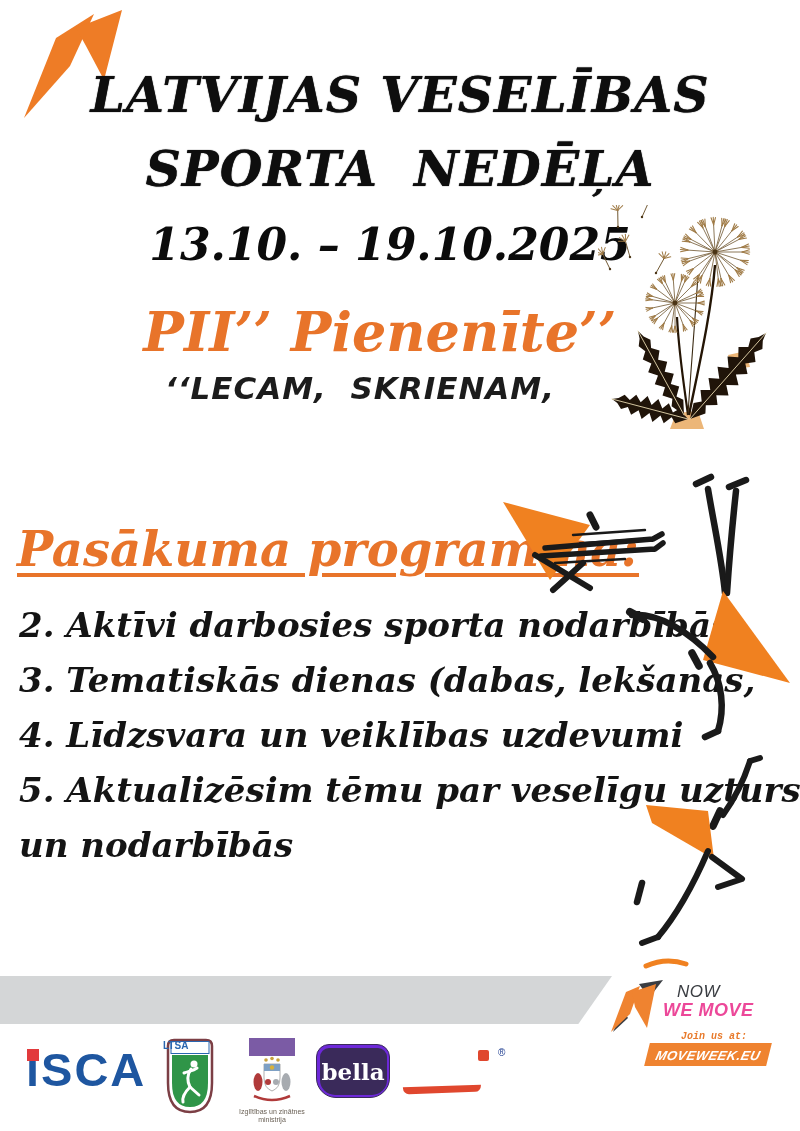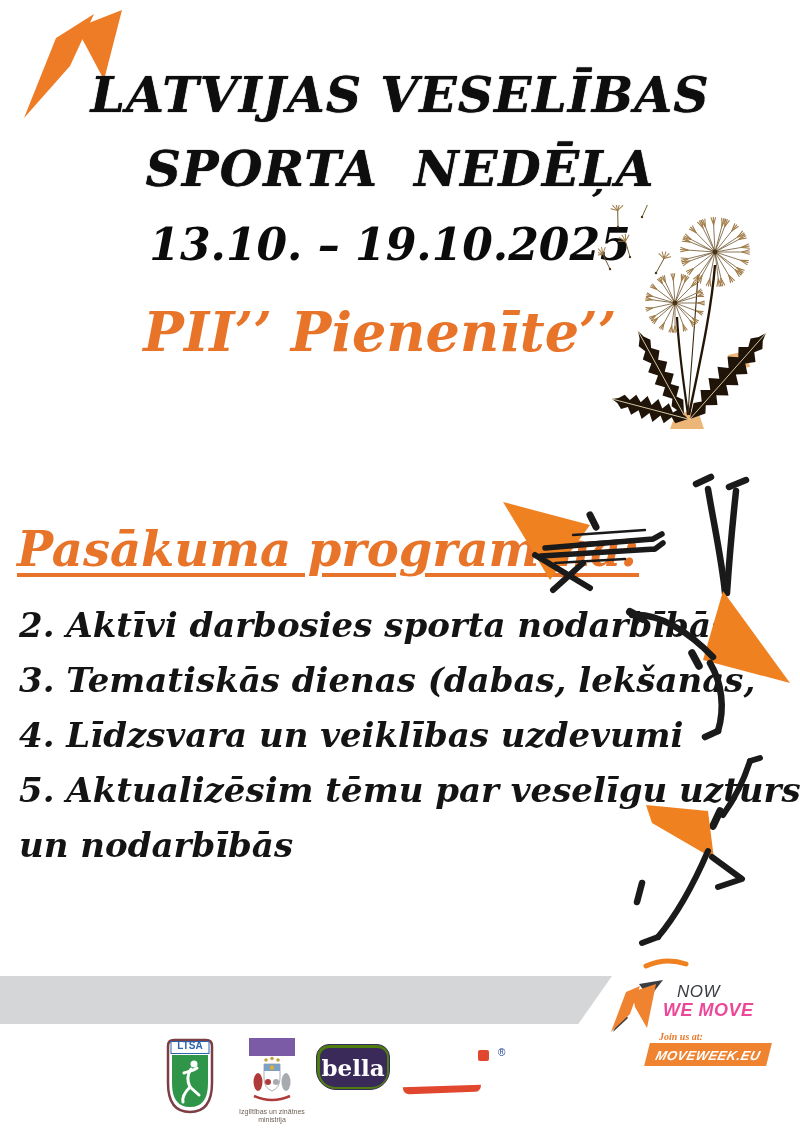--- a/index.html
+++ b/index.html
@@ -28,41 +28,41 @@
 
   .grayband{left:0;top:976px;width:612px;height:48px;background:#D4D6D7;
             clip-path:polygon(0 0,100% 0,94.5% 100%,0 100%);}
 
   
   .nwm{left:601px;top:976px;width:170px;height:92px;}
   .nwm-now{position:absolute;left:76px;top:6px;font-family:"Liberation Sans",sans-serif;
            font-weight:normal;font-style:italic;font-size:17px;letter-spacing:.5px;color:#3A3D42;}
   .nwm-wemove{position:absolute;left:62px;top:24px;font-family:"Liberation Sans",sans-serif;
               font-weight:bold;font-style:italic;font-size:18px;letter-spacing:.5px;color:#ec4899;}
-  .nwm-join{position:absolute;left:58px;top:55px;width:110px;text-align:left;
-            font-family:Liberation Serif, serif;font-weight:bold;font-style:italic;
+  .nwm-join{position:absolute;left:58px;top:55px;width:110px;text-align:center;
+            font-family:Liberation Mono, monospace;font-weight:bold;font-style:italic;
             font-size:10px;color:#E87A2B;}
   .nwm-banner{position:absolute;left:46px;top:67px;background:#EF8330;transform:skewX(-14deg);
               padding:2px 9px;}
   .nwm-banner span{display:inline-block;font-family:"Liberation Sans",sans-serif;font-weight:bold;
                    font-style:italic;font-size:13px;color:#fff;letter-spacing:.5px;}
 
   
   .isca{left:26px;top:1044px;width:132px;height:54px;}
   .isca-text{position:absolute;left:0;top:0;font-family:"Liberation Sans",sans-serif;font-weight:bold;
              font-size:47px;line-height:52px;color:#1E56A0;letter-spacing:2px;}
   .isca-dot{position:absolute;left:1px;top:5px;width:12px;height:12px;background:#E23A3C;}
   .ltsa{left:163px;top:1037px;width:54px;height:78px;}
-  .ltsa-text{position:absolute;left:0;top:3px;width:54px;text-align:center;
+  .ltsa-text{position:absolute;left:0;top:3px;width:54px;
              font-family:"Liberation Sans",sans-serif;font-weight:bold;font-size:10px;color:#2A66B0;}
   .ministry{left:231px;top:1038px;width:82px;height:90px;text-align:center;}
   .ministry-rect{width:46px;height:18px;background:#7B5BA5;margin:0 auto;}
   .ministry-text{font-family:"Liberation Sans",sans-serif;font-size:7px;line-height:8px;color:#6b6257;}
-  .bella{left:316px;top:1044px;width:74px;height:46px;border:1.5px solid #3A2A5A;
-         border-radius:13px 13px 20px 20px;background:#4d7c0f;padding:2.5px;box-sizing:border-box;}
+  .bella{left:316px;top:1044px;width:74px;height:54px;border:1.5px solid #3A2A5A;
+         border-radius:13px 13px 20px 20px;background:#6d28d9;padding:2.5px;box-sizing:border-box;}
   .bella-inner{width:100%;height:100%;background:#3A2A5A;border-radius:9px 9px 15px 15px;
                display:flex;align-items:center;justify-content:center;}
   .bella-inner span{color:#fff;font-family:"DejaVu Serif",serif;font-weight:bold;font-size:23px;}
   .seni{left:401px;top:1046px;width:110px;height:50px;}
   .seni-text{position:absolute;left:0;top:0;font-family:"Liberation Sans",sans-serif;font-weight:bold;
              font-size:47px;line-height:48px;letter-spacing:-1px;color:#16368C;}
   .seni-dot{position:absolute;left:77px;top:4px;width:11px;height:11px;background:#E0472E;border-radius:2px;}
   .seni-bar{position:absolute;left:2px;top:40px;width:78px;height:7px;background:#E0472E;
             border-radius:0 0 6px 6px;transform:rotate(-2deg);}
   .seni-reg{position:absolute;left:97px;top:1px;font-family:"Liberation Sans",sans-serif;
@@ -75,20 +75,21 @@
 
   <svg class="abs" style="left:12px;top:6px" width="152" height="118" viewBox="0 0 152 118">
     <polygon points="12,112 44,32 82,8 58,60" fill="#EE7C26"></polygon>
     <polygon points="64,22 110,4 92,74 74,40" fill="#EE7C26"></polygon>
   </svg>
 
   <div class="abs ctr title-line title1 pre">LATVIJAS VESELĪBAS</div>
   <div class="abs ctr title-line title2 pre">SPORTA  NEDĒĻA</div>
   <div class="abs ctr date-line">13.10. – 19.10.2025</div>
   <div class="abs ctr org-line">PII’’ Pienenīte’’</div>
+  <div class="abs ctr slogan-line slogan1 pre">‘‘LECAM,  SKRIENAM,</div>
 
   <svg id="dandelion" class="abs" style="left:598px;top:205px" width="195" height="235" viewBox="0 0 195 235">
 
     <polygon points="78,208 100,206 106,224 72,224" fill="#ECB678"></polygon>
     <polygon points="130,150 148,146 152,162 134,164" fill="#ECB678"></polygon>
     <g id="dandelion-leaves">
         <polygon points="90.0,214.0 81.0,204.1 74.9,207.4 70.9,198.3 64.3,203.5 60.4,194.0 53.6,200.1 49.6,191.1 42.7,197.3 38.3,189.7 31.8,194.9 26.7,189.8 20.6,193.1 14.0,194.0 19.3,198.0 23.0,203.9 29.9,201.9 33.1,209.7 40.6,205.3 43.6,214.0 51.5,208.1 54.4,216.9 62.5,210.5 65.7,218.3 73.6,212.3 77.3,218.2" fill="#201409"></polygon>
         <line x1="90" y1="214" x2="14" y2="194" stroke="#E8D9B0" stroke-width="0.9" stroke-linecap="round"></line>
         <polygon points="86.0,210.0 85.3,194.8 78.5,191.5 81.2,181.4 72.8,179.0 75.8,168.8 66.7,166.8 69.2,156.8 60.1,154.8 61.5,145.4 53.1,143.0 52.4,134.8 45.7,131.5 40.0,126.0 41.6,133.7 40.7,141.2 47.3,146.2 44.8,154.6 53.4,158.4 50.2,167.2 60.0,170.4 56.8,179.2 67.0,182.2 64.5,190.6 74.4,193.7 73.6,201.2" fill="#201409"></polygon>
         <line x1="86" y1="210" x2="40" y2="126" stroke="#E8D9B0" stroke-width="0.9" stroke-linecap="round"></line>
@@ -403,20 +404,24 @@
       <polygon points="25,12 49,4 40,48 28,27" fill="#EF8330"></polygon>
     </svg>
     <div class="nwm-now">NOW</div>
     <div class="nwm-wemove">WE MOVE</div>
     <div class="nwm-join">Join us at:</div>
     <div class="nwm-banner">
       <span>MOVEWEEK.EU</span>
     </div>
   </div>
 
+  <div class="abs isca">
+    <div class="isca-text">iSCA</div>
+    <div class="isca-dot"></div>
+  </div>
 
   <div class="abs ltsa">
     <svg width="54" height="78" viewBox="0 0 54 78">
       <path d="M5,9 Q5,3 11,3 H43 Q49,3 49,9 V46 Q49,75 27,75 Q5,75 5,46 Z" fill="#ffffff" stroke="#7C3F45" stroke-width="2.5"></path>
       <rect x="8" y="4.5" width="38" height="12" fill="none" stroke="#2A66B0" stroke-width="1"></rect>
       <path d="M9,18 H45 V46 Q45,70 27,70 Q9,70 9,46 Z" fill="#2F9548"></path>
       <g stroke="#ffffff" stroke-width="3" stroke-linecap="round" fill="none">
         <circle cx="31" cy="27" r="3.5" fill="#ffffff" stroke="none"></circle>
         <path d="M28,32 C24,38 24,44 27,50"></path>
         <path d="M21,36 C26,34 30,34 34,31"></path>

